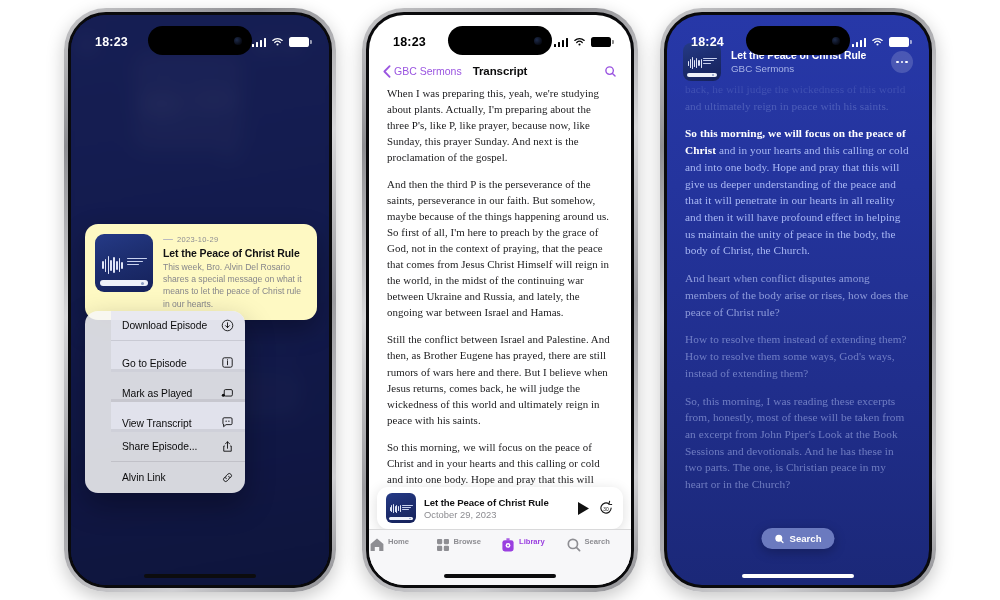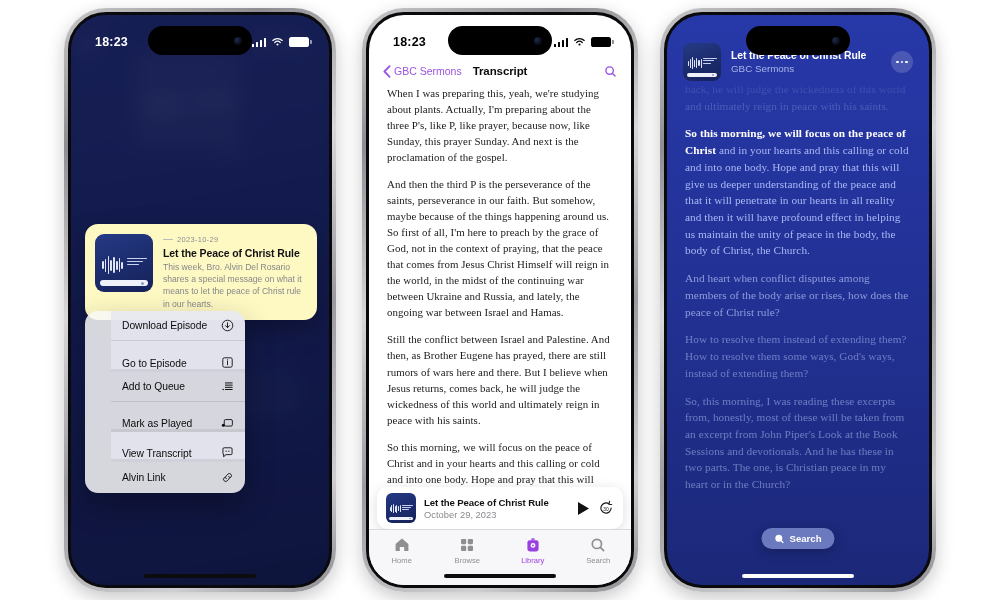--- a/index.html
+++ b/index.html
@@ -152,21 +152,21 @@
   .mp-sub{font-size:9.4px;color:#8c8c91;margin-top:1px;}
   .mp-play svg{width:13px;height:15px;display:block;fill:#111;}
   .mp-skip{width:16px;height:16px;color:#111;}
   .mp-skip svg{width:16px;height:16px;display:block;}
 
   .tabbar {
     position:absolute; left:0;right:0;bottom:0; height:56px;
     background:#f7f7f9; border-top:.5px solid rgba(0,0,0,.12);
     display:flex; align-items:flex-start; padding-top:7px; z-index:36;
   }
-  .tab { flex:1; display:flex; flex-direction:column; align-items:center; gap:3px; }
+  .tab { flex:1; display:flex; gap:3px;font-weight:bold; }
   .tab .ti { height:16px; display:flex; align-items:center; justify-content:center; color:#8e8e93;}
   .tab .ti svg{width:16px;height:16px;display:block;}
   .tab .tl { font-size:7.6px; color:#8e8e93; }
   .tab.active .ti, .tab.active .tl { color:#9a3fe0; }
 
   
   #p3screen { background: linear-gradient(180deg,#2738a8 0%,#24349d 30%,#202e8c 65%,#1b2878 100%); }
   .grabber { position:absolute; top:11px; left:50%; transform:translateX(-50%);
      width:30px;height:4px;border-radius:3px; background:rgba(255,255,255,.45); z-index:40;}
   .p3head { position:absolute; top:28px; left:0; right:0; padding:0 16px;
@@ -288,45 +288,45 @@
           <div class="ctxitem hl sep-strong">
             <span>Go to Episode</span>
             <span class="ctxicon">
               <svg viewBox="0 0 16 16" fill="none" stroke="currentColor" stroke-width="1.1">
                 <rect x="2.2" y="2.2" width="11.6" height="11.6" rx="2"></rect>
                 <path d="M8 6.6v4.2" stroke-linecap="round"></path>
                   <circle cx="8" cy="4.9" r=".75" fill="currentColor" stroke="none"></circle>
               </svg>
             </span>
           </div>
-          <div class="ctxitem">
-            <span>Add to Queue</span>
-            <span class="ctxicon">
-              <svg viewBox="0 0 16 16" fill="none" stroke="currentColor" stroke-width="1.2" stroke-linecap="round">
-                <path d="M5.4 3.6h8.4M5.4 6.3h8.4M5.4 9h8.4M5.4 11.7h8.4"></path>
-                <circle cx="2.6" cy="11.7" r=".9" fill="currentColor" stroke="none"></circle>
-              </svg>
-            </span>
-          </div>
           <div class="ctxitem sep-strong">
             <span>Mark as Played</span>
             <span class="ctxicon">
               <svg viewBox="0 0 16 16" fill="none" stroke="currentColor" stroke-width="1.1">
                 <rect x="4" y="4.4" width="10" height="8" rx="1.6"></rect>
                 <circle cx="2.9" cy="11.4" r="1.9" fill="currentColor" stroke="none"></circle>
               </svg>
             </span>
           </div>
           <div class="ctxitem hl sep-strong">
             <span>View Transcript</span>
             <span class="ctxicon">
               <svg viewBox="0 0 16 16" fill="none" stroke="currentColor" stroke-width="1.1">
                 <path d="M2.4 3.6a1.4 1.4 0 011.4-1.4h8.4a1.4 1.4 0 011.4 1.4v5.6a1.4 1.4 0 01-1.4 1.4H6.2l-3 2.6V10.6H3.8a1.4 1.4 0 01-1.4-1.4z"></path>
                 <circle cx="6.3" cy="6.4" r=".8" fill="currentColor" stroke="none"></circle>
                 <circle cx="9.7" cy="6.4" r=".8" fill="currentColor" stroke="none"></circle>
+              </svg>
+            </span>
+          </div>
+          <div class="ctxitem">
+            <span>Share Episode...</span>
+            <span class="ctxicon">
+              <svg viewBox="0 0 16 16" fill="none" stroke="currentColor" stroke-width="1.1" stroke-linecap="round" stroke-linejoin="round">
+                <path d="M8 2.2v8M5.5 4.7L8 2.2l2.5 2.5"></path>
+                <path d="M4.2 7.4H3.4v6.4h9.2V7.4h-.8"></path>
               </svg>
             </span>
           </div>
           <div class="ctxitem">
             <span>Alvin Link</span>
             <span class="ctxicon">
               <svg viewBox="0 0 16 16" fill="none" stroke="currentColor" stroke-width="1.1" stroke-linecap="round">
                 <path d="M6.4 9.6a2.6 2.6 0 010-3.7l2-2a2.6 2.6 0 113.7 3.7l-1 1"></path>
                 <path d="M9.6 6.4a2.6 2.6 0 010 3.7l-2 2a2.6 2.6 0 11-3.7-3.7l1-1"></path>
               </svg>
@@ -467,20 +467,37 @@
 
         <div class="home-ind" style="background:#0c0c0e;"></div>
       </div>
     </div>
   </div>
 
   <div class="phone" id="phone3">
     <div class="phone-inner">
       <div class="screen" id="p3screen">
 
+        <div class="statusbar dark-sb">
+          <div class="sb-time">18:24</div>
+          <div class="sb-right">
+            <div class="sig">
+                <i></i>
+                <i></i>
+                <i></i>
+                <i></i>
+              </div>
+            <svg width="13" height="10" viewBox="0 0 16 12">
+              <path d="M8 10.4a1.3 1.3 0 100-2.6 1.3 1.3 0 000 2.6z" fill="#fff"></path>
+              <path d="M4.6 6.6a5 5 0 016.8 0" stroke="#fff" stroke-width="1.5" fill="none" stroke-linecap="round"></path>
+              <path d="M2.2 4.1a8.5 8.5 0 0111.6 0" stroke="#fff" stroke-width="1.5" fill="none" stroke-linecap="round"></path>
+            </svg>
+            <div class="batt"></div>
+          </div>
+        </div>
         <div class="island">
             <div class="cam"></div>
           </div>
         <div class="grabber"></div>
 
         <div class="p3head">
           <div class="art sz3">
             <div class="wave">
                 <i style="height:5px"></i>
                 <i style="height:9px"></i>

